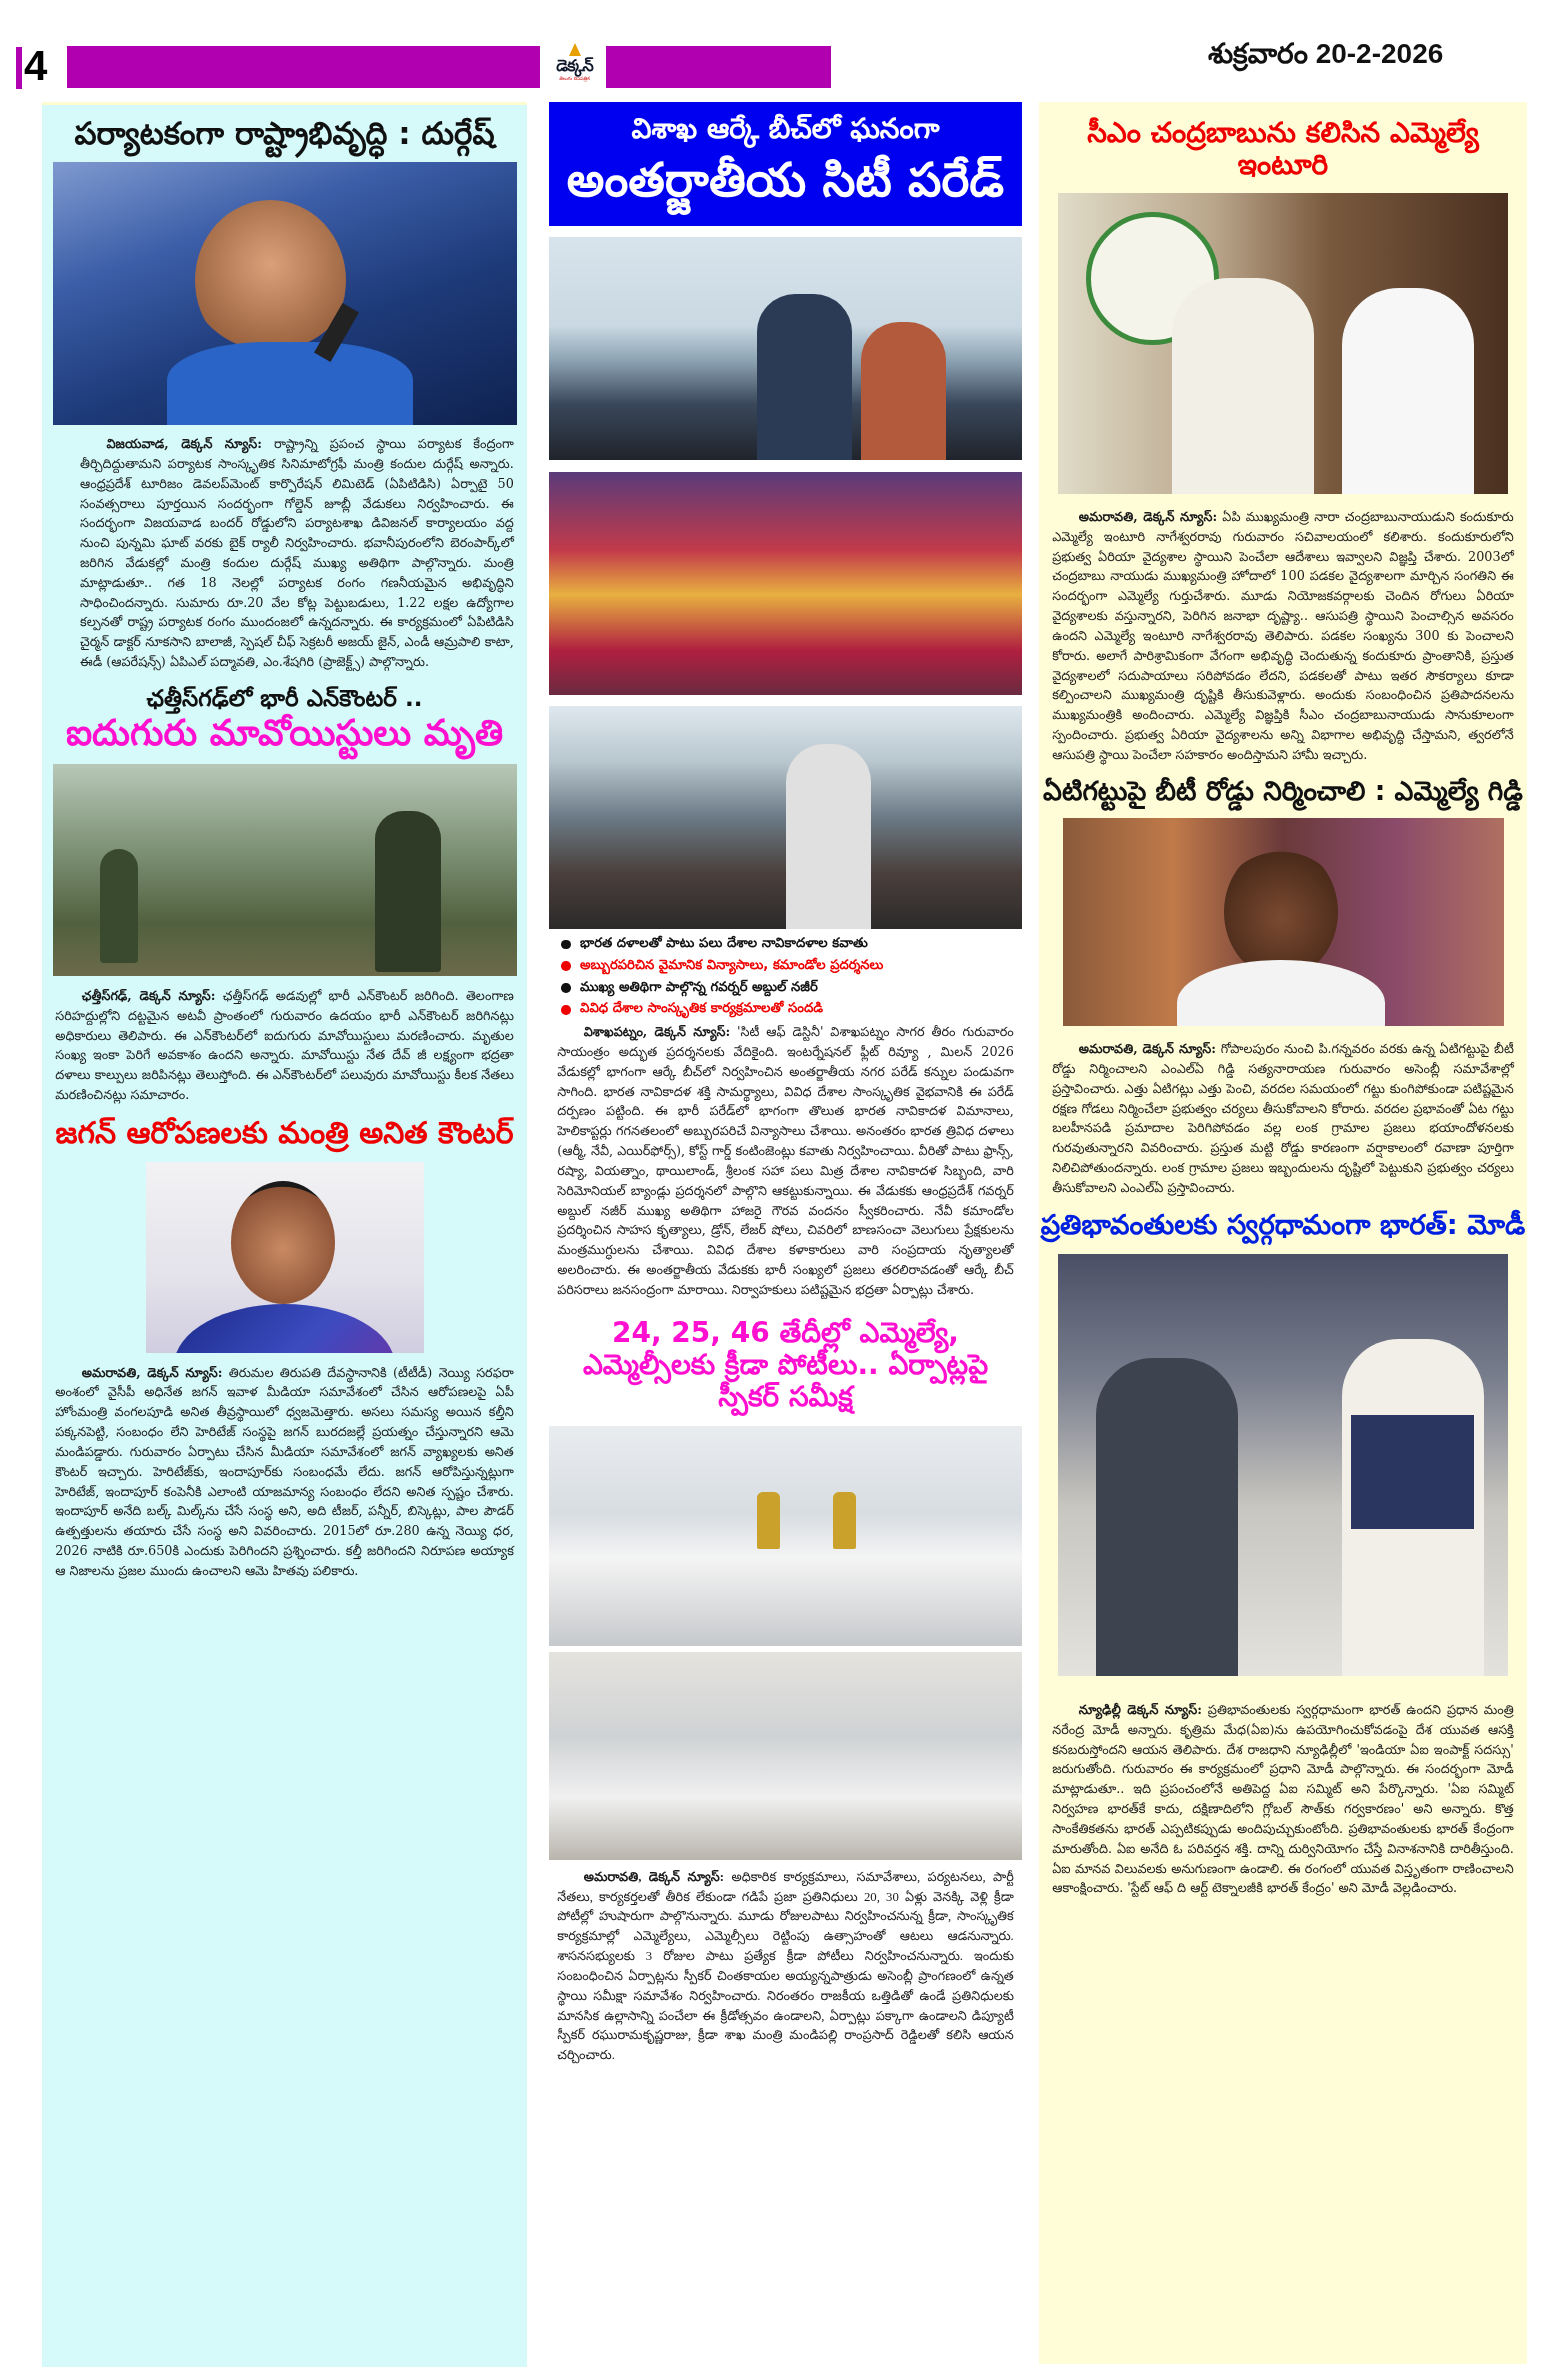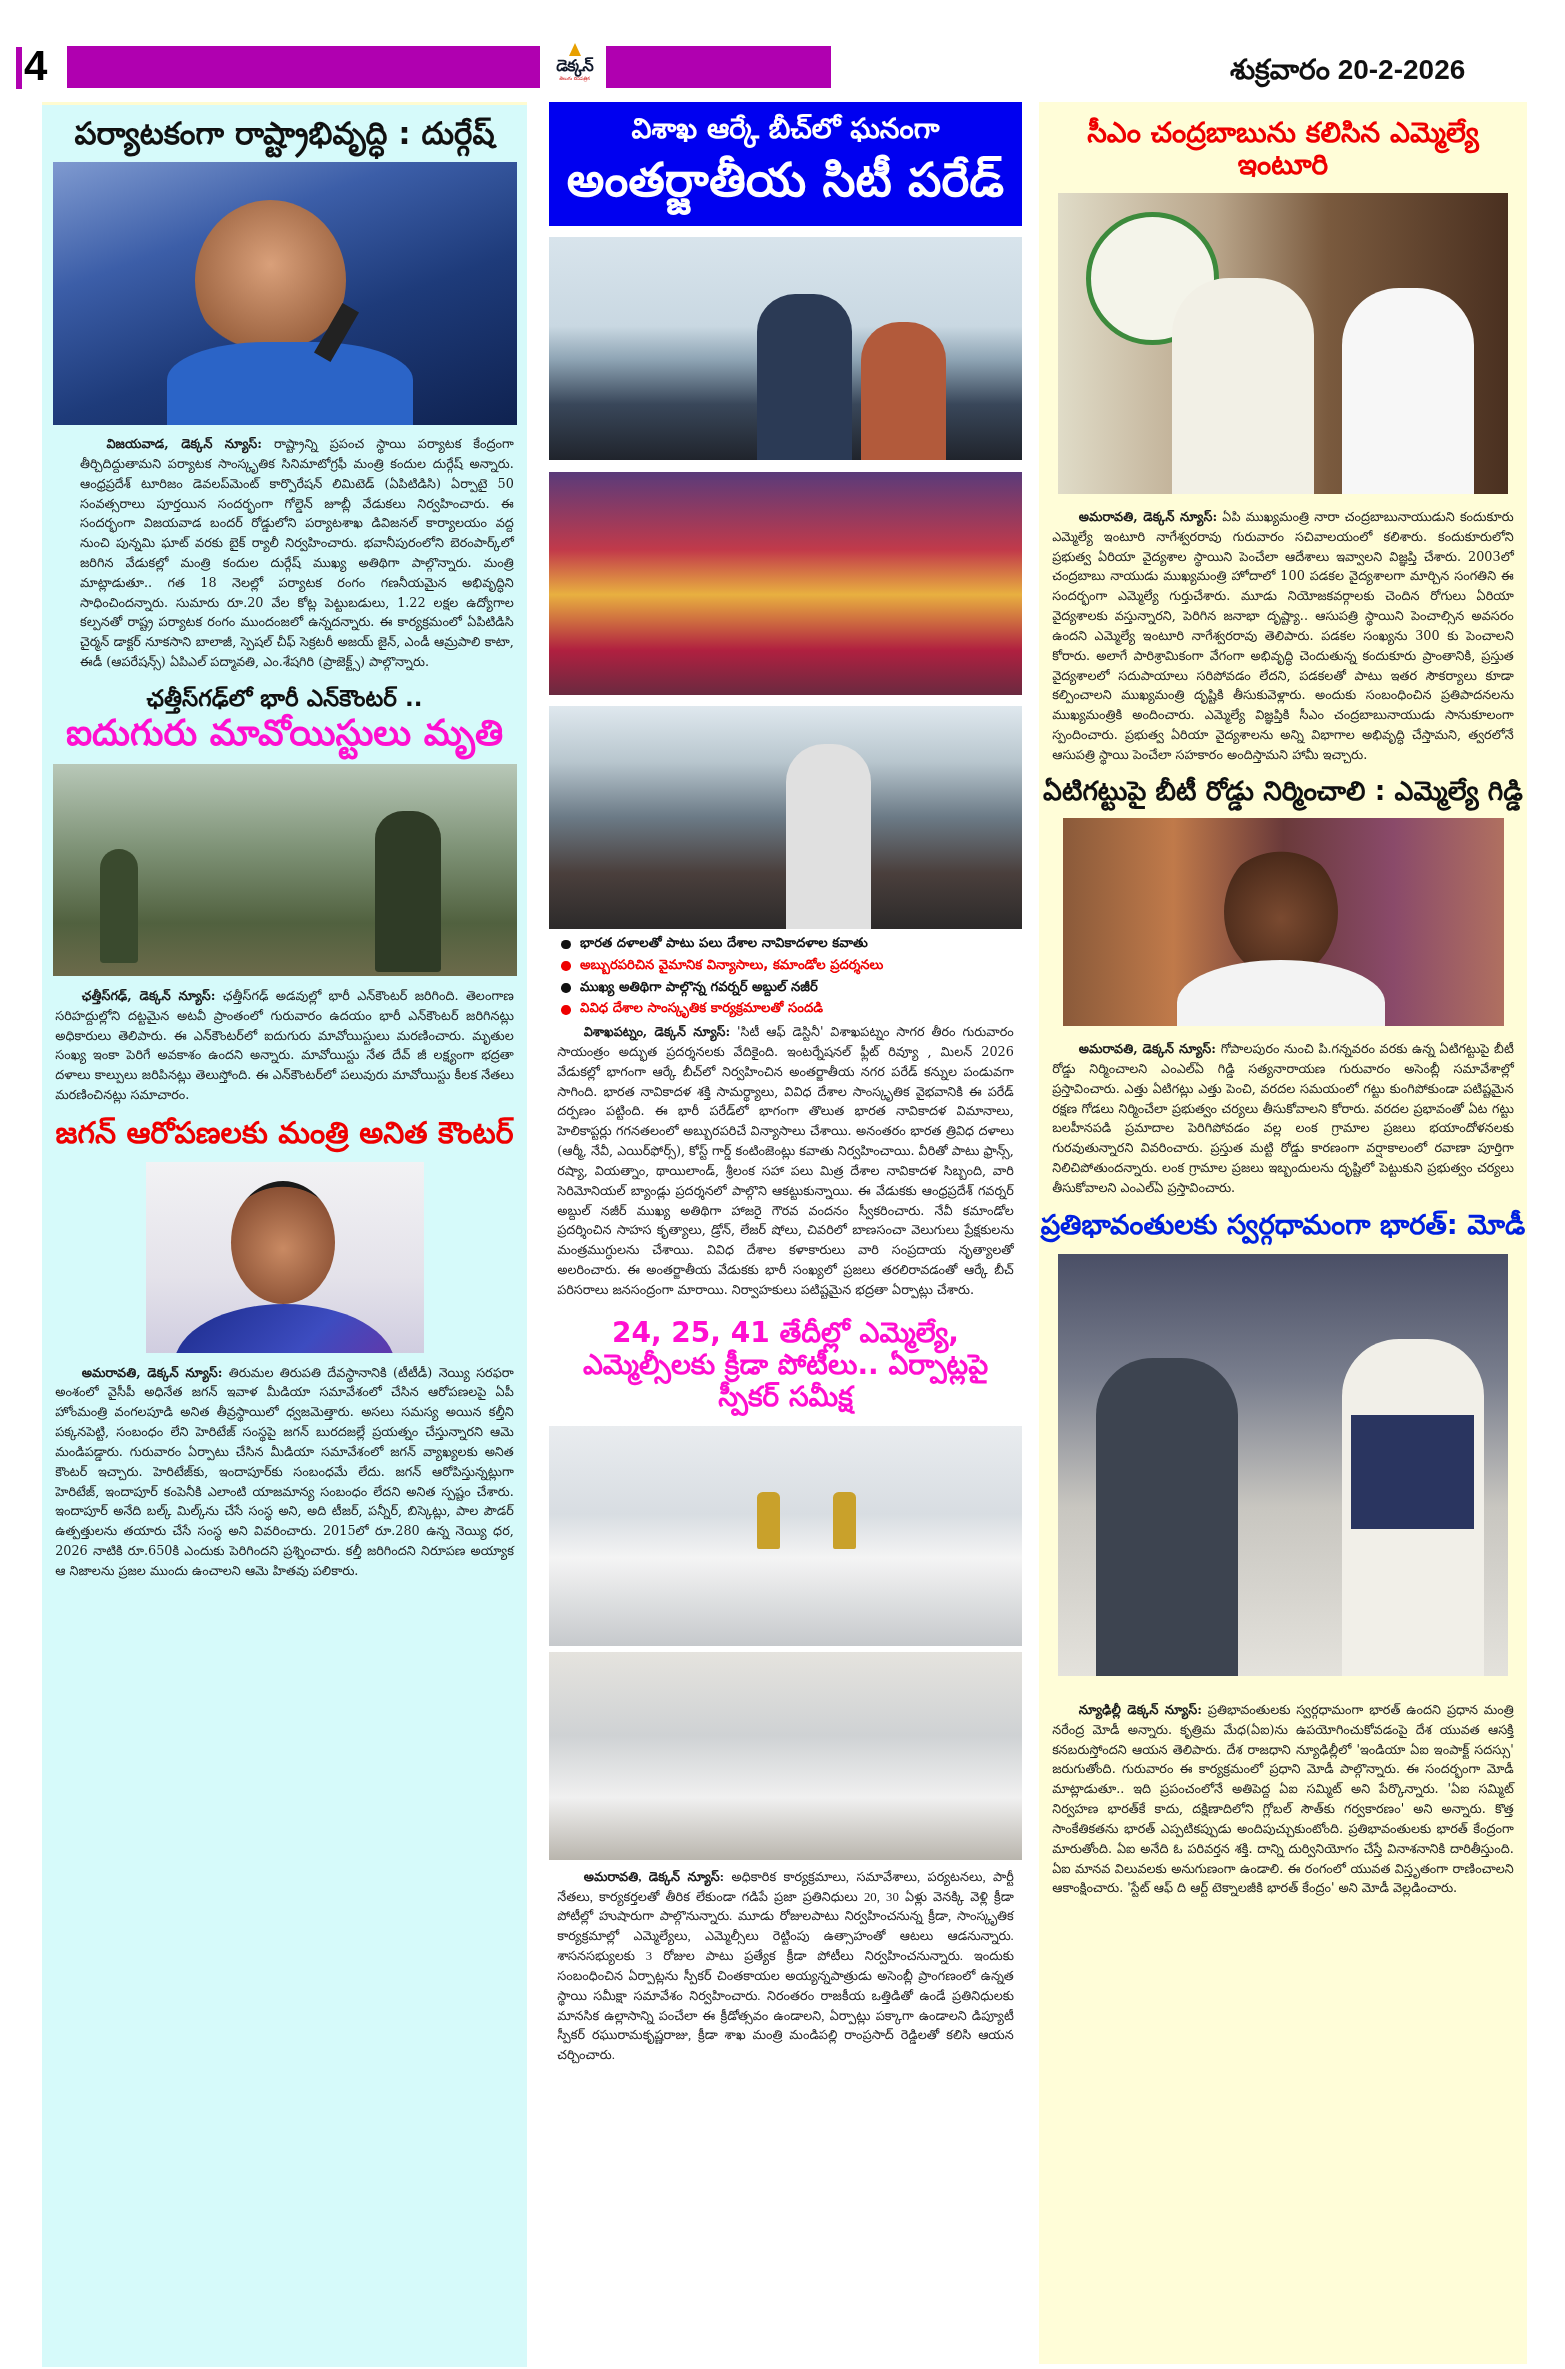--- a/index.html
+++ b/index.html
@@ -45,21 +45,21 @@
 <div class="masthead">
   <div class="page-stripe"></div>
   <div class="page-num">4</div>
   <div style="position:absolute;left:67px;top:46px;width:473px;height:42px;background:#b000b0;"></div>
   <div style="position:absolute;left:545px;top:40px;width:59px;height:53px;background:#fff;text-align:center;">
     <div style="width:0;height:0;margin:2.8px auto 0;border-left:6.6px solid transparent;border-right:6.6px solid transparent;border-bottom:13.2px solid #e8a000;"></div>
     <div style="font:bold 16px 'DejaVu Sans',sans-serif;color:#0f172a;line-height:19px;letter-spacing:-0.9px;">డెక్కన్</div>
     <div style="font-size:4.7px;color:#c00;line-height:7.6px;">తెలుగు దినపత్రిక</div>
   </div>
   <div style="position:absolute;left:606px;top:46px;width:225px;height:42px;background:#b000b0;"></div>
-  <div style="position:absolute;left:1208px;top:54px;font:bold 28px 'Liberation Sans',sans-serif;color:#111;margin-left:22px;">శుక్రవారం 20-2-2026</div>
+  <div style="position:absolute;left:1208px;top:38px;font:bold 28px 'Liberation Sans',sans-serif;color:#111;">శుక్రవారం 20-2-2026</div>
 </div>
 
 <div class="col col-left">
   <div>
     <div class="headline hl-black" style="font-size:31px;padding:11.4px 0 9.5px;">పర్యాటకంగా రాష్ట్రాభివృద్ధి : దుర్గేష్</div>
     <div class="photo" style="width:464px;height:263px;background:linear-gradient(160deg,#7f9ad0 0%,#3c5ea8 30%,#1e3b7a 60%,#0f2250 100%);">
       <div style="position:absolute;left:142px;top:38px;width:151px;height:161px;border-radius:50%;background:radial-gradient(circle at 50% 40%,#d9a07a,#9c6340 70%,transparent 71%);"></div>
       <div style="position:absolute;left:114px;top:180px;width:246px;height:95px;border-radius:40% 40% 0 0;background:#2b64c7;"></div>
       <div style="position:absolute;left:274px;top:142px;width:19px;height:57px;background:#222;transform:rotate(30deg);"></div>
     </div>
@@ -111,21 +111,21 @@
     <li class="black">భారత దళాలతో పాటు పలు దేశాల నావికాదళాల కవాతు</li>
     <li class="red">అబ్బురపరిచిన వైమానిక విన్యాసాలు, కమాండోల ప్రదర్శనలు</li>
     <li class="black">ముఖ్య అతిథిగా పాల్గొన్న గవర్నర్ అబ్దుల్ నజీర్</li>
     <li class="red">వివిధ దేశాల సాంస్కృతిక కార్యక్రమాలతో సందడి</li>
   </ul>
 
   <div class="body-text">
     <p><span class="dateline">విశాఖపట్నం, డెక్కన్ న్యూస్:</span> <span>'సిటీ ఆఫ్ డెస్టినీ' విశాఖపట్నం సాగర తీరం గురువారం సాయంత్రం అద్భుత ప్రదర్శనలకు వేదికైంది. ఇంటర్నేషనల్ ఫ్లీట్ రివ్యూ , మిలన్ 2026 వేడుకల్లో భాగంగా ఆర్కే బీచ్‌లో నిర్వహించిన అంతర్జాతీయ నగర పరేడ్ కన్నుల పండువగా సాగింది. భారత నావికాదళ శక్తి సామర్థ్యాలు, వివిధ దేశాల సాంస్కృతిక వైభవానికి ఈ పరేడ్ దర్పణం పట్టింది. ఈ భారీ పరేడ్‌లో భాగంగా తొలుత భారత నావికాదళ విమానాలు, హెలికాప్టర్లు గగనతలంలో అబ్బురపరిచే విన్యాసాలు చేశాయి. అనంతరం భారత త్రివిధ దళాలు (ఆర్మీ, నేవీ, ఎయిర్‌ఫోర్స్), కోస్ట్ గార్డ్ కంటింజెంట్లు కవాతు నిర్వహించాయి. వీరితో పాటు ఫ్రాన్స్, రష్యా, వియత్నాం, థాయిలాండ్, శ్రీలంక సహా పలు మిత్ర దేశాల నావికాదళ సిబ్బంది, వారి సెరిమోనియల్ బ్యాండ్లు ప్రదర్శనలో పాల్గొని ఆకట్టుకున్నాయి. ఈ వేడుకకు ఆంధ్రప్రదేశ్ గవర్నర్ అబ్దుల్ నజీర్ ముఖ్య అతిథిగా హాజరై గౌరవ వందనం స్వీకరించారు. నేవీ కమాండోల ప్రదర్శించిన సాహస కృత్యాలు, డ్రోన్, లేజర్ షోలు, చివరిలో బాణసంచా వెలుగులు ప్రేక్షకులను మంత్రముగ్ధులను చేశాయి. వివిధ దేశాల కళాకారులు వారి సంప్రదాయ నృత్యాలతో అలరించారు. ఈ అంతర్జాతీయ వేడుకకు భారీ సంఖ్యలో ప్రజలు తరలిరావడంతో ఆర్కే బీచ్ పరిసరాలు జనసంద్రంగా మారాయి. నిర్వాహకులు పటిష్టమైన భద్రతా ఏర్పాట్లు చేశారు.</span></p>
   </div>
 
-  <div class="headline hl-pink" style="font-size:28px;padding:17px 5.7px 13.2px;">24, 25, 41 తేదీల్లో ఎమ్మెల్యే, ఎమ్మెల్సీలకు క్రీడా పోటీలు.. ఏర్పాట్లపై స్పీకర్ సమీక్ష</div>
+  <div class="headline hl-pink" style="font-size:28px;padding:17px 5.7px 13.2px;">24, 25, 46 తేదీల్లో ఎమ్మెల్యే, ఎమ్మెల్సీలకు క్రీడా పోటీలు.. ఏర్పాట్లపై స్పీకర్ సమీక్ష</div>
   <div class="photo" style="width:473px;height:220px;background:linear-gradient(180deg,#e9ecef 0%,#d8dde2 40%,#f4f4f4 60%,#c6c9cc 100%);">
     <div style="position:absolute;left:208px;top:66px;width:23px;height:57px;background:#c9a12b;border-radius:5.7px 5.7px 1.9px 1.9px;"></div>
     <div style="position:absolute;left:284px;top:66px;width:23px;height:57px;background:#c9a12b;border-radius:5.7px 5.7px 1.9px 1.9px;"></div>
   </div>
   <div class="photo" style="width:473px;height:208px;margin-top:5.7px;background:linear-gradient(180deg,#e5e3de 0%,#cfd2d4 40%,#f0f0f0 70%,#b9b5ad 100%);"></div>
   <div class="body-text" style="margin-top:7.6px;font-family:Liberation Serif, serif;">
     <p><span class="dateline">అమరావతి, డెక్కన్ న్యూస్:</span> <span>అధికారిక కార్యక్రమాలు, సమావేశాలు, పర్యటనలు, పార్టీ నేతలు, కార్యకర్తలతో తీరిక లేకుండా గడిపే ప్రజా ప్రతినిధులు 20, 30 ఏళ్లు వెనక్కి వెళ్లి క్రీడా పోటీల్లో హుషారుగా పాల్గొనున్నారు. మూడు రోజులపాటు నిర్వహించనున్న క్రీడా, సాంస్కృతిక కార్యక్రమాల్లో ఎమ్మెల్యేలు, ఎమ్మెల్సీలు రెట్టింపు ఉత్సాహంతో ఆటలు ఆడనున్నారు. శాసనసభ్యులకు 3 రోజుల పాటు ప్రత్యేక క్రీడా పోటీలు నిర్వహించనున్నారు. ఇందుకు సంబంధించిన ఏర్పాట్లను స్పీకర్ చింతకాయల అయ్యన్నపాత్రుడు అసెంబ్లీ ప్రాంగణంలో ఉన్నత స్థాయి సమీక్షా సమావేశం నిర్వహించారు. నిరంతరం రాజకీయ ఒత్తిడితో ఉండే ప్రతినిధులకు మానసిక ఉల్లాసాన్ని పంచేలా ఈ క్రీడోత్సవం ఉండాలని, ఏర్పాట్లు పక్కాగా ఉండాలని డిప్యూటీ స్పీకర్ రఘురామకృష్ణరాజు, క్రీడా శాఖ మంత్రి మండిపల్లి రాంప్రసాద్ రెడ్డిలతో కలిసి ఆయన చర్చించారు.</span></p>
   </div>
 </div>
 

